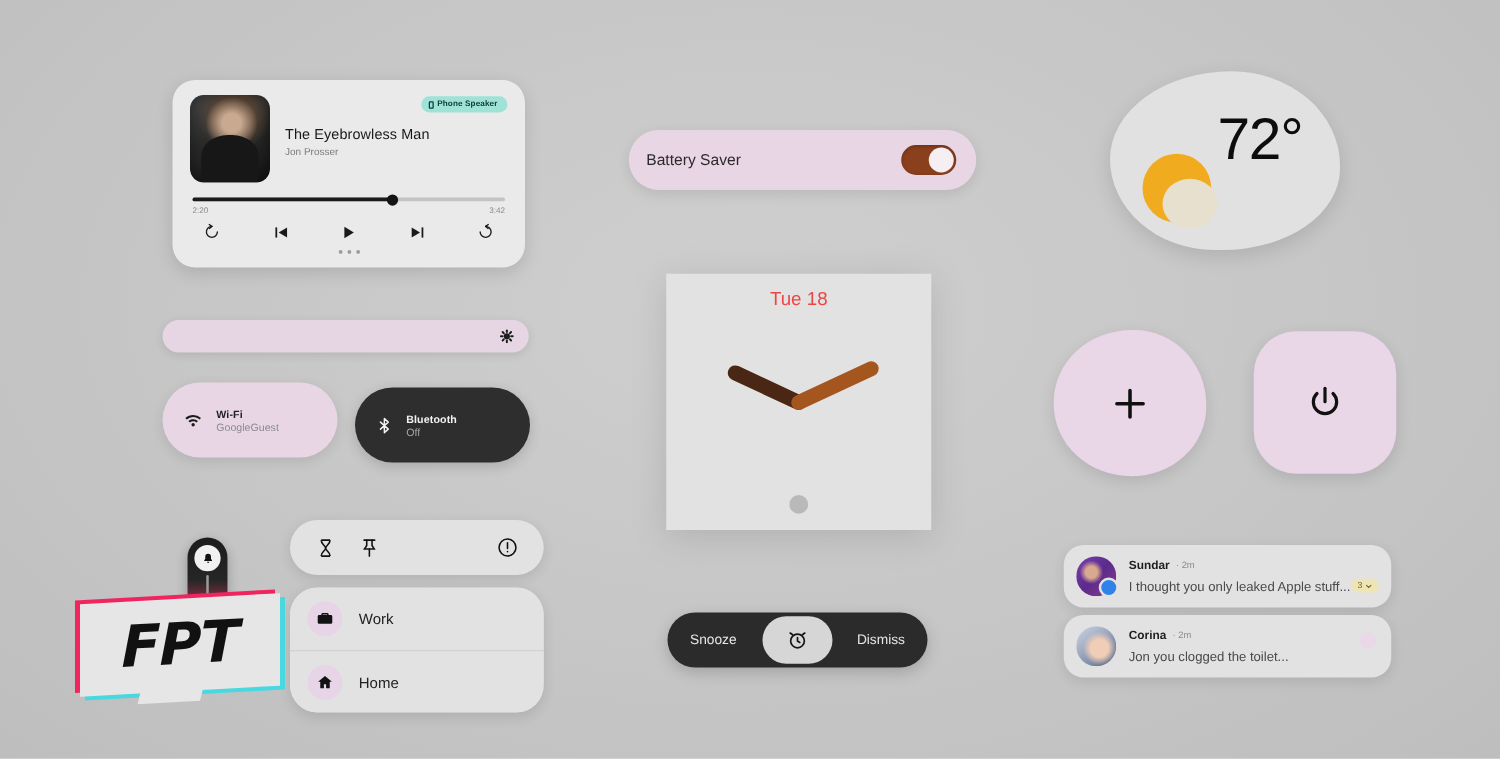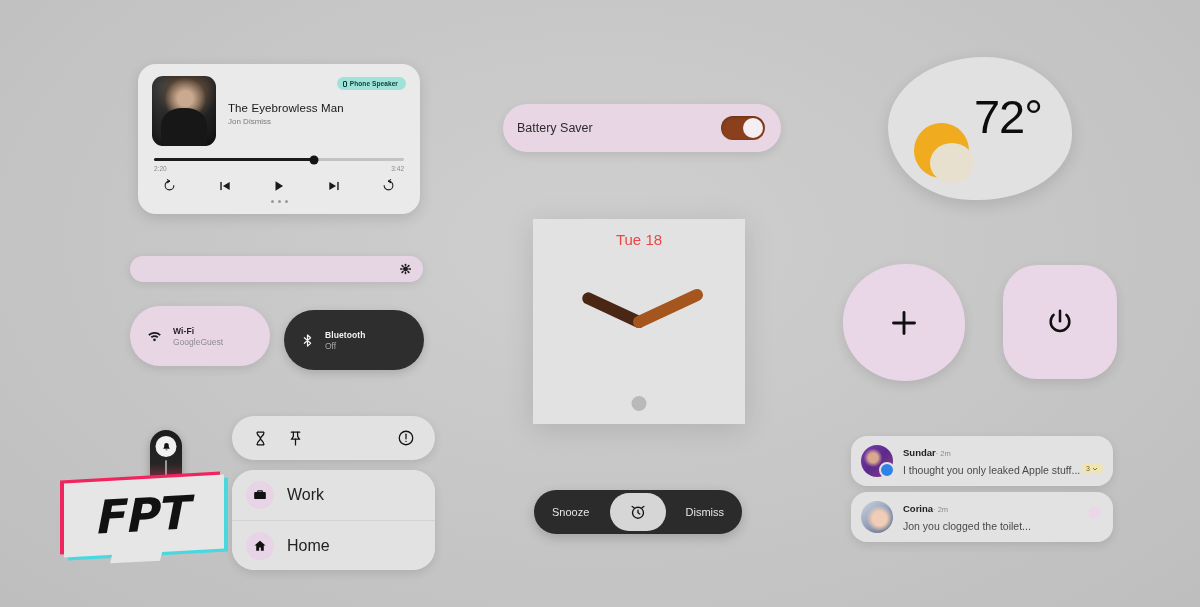--- a/index.html
+++ b/index.html
@@ -83,21 +83,21 @@
   }
 
   
   #weather {
     left: 888px; top: 57px; width: 184px; height: 143px;
     background: #e2e1e1;
     border-radius: 58% 52% 56% 50% / 54% 58% 50% 56%;
     box-shadow: 0 5px 16px rgba(0,0,0,.12);
   }
   #weather-temp {
-    position:absolute; right: 30px; top: 32px;
+    position:absolute; right: 30px; top: 26px;
     font-size: 47px; color: #0d0d0d; font-weight: 400; letter-spacing: -1px;
   }
   #weather-sun {
     position:absolute; left: 26px; top: 66px; width: 55px; height: 55px;
     border-radius: 50%; background: #f0ab1e;
   }
   #weather-cloud {
     position:absolute; left: 42px; top: 86px; width: 44px; height: 40px;
     border-radius: 50%; background: #e7e0cf;
   }
@@ -190,21 +190,21 @@
   .shortcut-row {
     height: 50px; display: flex; align-items: center; gap: 13px; padding-left: 14px;
     background: #e3e2e2;
   }
   .shortcut-row + .shortcut-row { border-top: 1px solid #d3d2d2; }
   .shortcut-icon {
     width: 28px; height: 28px; border-radius: 50%;
     background: #e7d4e6;
     display:flex; align-items:center; justify-content:center; flex:none;
   }
-  .shortcut-label { font-size: 16px; color: #222; }
+  .shortcut-label { font-size: 12px; color: #222; }
 
   
   #alarm-bar {
     left: 534px; top: 490px; width: 208px; height: 44px;
     background: #2b2b2b; border-radius: 22px;
     display:flex; align-items:center; justify-content:space-between;
     padding: 0 18px; box-shadow: 0 4px 12px rgba(0,0,0,.18);
   }
   #alarm-bar .abtn { font-size: 11px; color: #e6e6e6; }
   #alarm-center {
@@ -229,21 +229,21 @@
   }
   #avatar-sundar::after {
     content:""; position:absolute; right:-2px; bottom:-1px; width:12px; height:12px;
     border-radius:50%; background:#2f83e8; border:2px solid #e3e2e2;
   }
   #avatar-corina {
     background: radial-gradient(circle at 58% 55%, #f0cdb6 0 28%, rgba(240,205,182,0) 52%),
                 linear-gradient(140deg, #cfd6e4 0%, #8f9bb5 55%, #5a6680 100%);
   }
   .notif-body { min-width: 0; flex: 1; }
-  .notif-head { display: flex; align-items: flex-end; }
+  .notif-head { display: flex; align-items: flex-start; gap: 5px; }
   .notif-name { font-size: 9.5px; font-weight: bold; color: #1e1e1e; }
   .notif-time { font-size: 7.5px; color: #8b8b8b; }
   .notif-text {
     font-size: 10.5px; color: #4a4a4a; margin-top: 6px;
     white-space: nowrap; overflow: hidden; text-overflow: clip;
   }
   #notif-badge {
     position: absolute; right: 10px; bottom: 12px;
     background: #eee4b4; color: #6d6537; font-size: 7px;
     border-radius: 7px; padding: 2px 5px; display:flex; align-items:center; gap:2px;
@@ -301,21 +301,21 @@
 
   <div class="w" id="media-player">
     <div id="speaker-chip">
       <span class="phone-glyph"></span>
       <span>Phone Speaker</span>
     </div>
     <div id="media-top">
       <div id="album-art"></div>
       <div id="media-meta">
         <div id="track-title">The Eyebrowless Man</div>
-        <div id="track-artist">Jon Dismiss</div>
+        <div id="track-artist">Jon Prosser</div>
       </div>
     </div>
     <div id="progress-wrap">
       <div id="progress-track">
         <div id="progress-fill" style="width: 64%;"></div>
         <div id="progress-thumb" style="left: 64%;"></div>
       </div>
       <div id="time-row">
         <span>2:20</span>
         <span>3:42</span>

